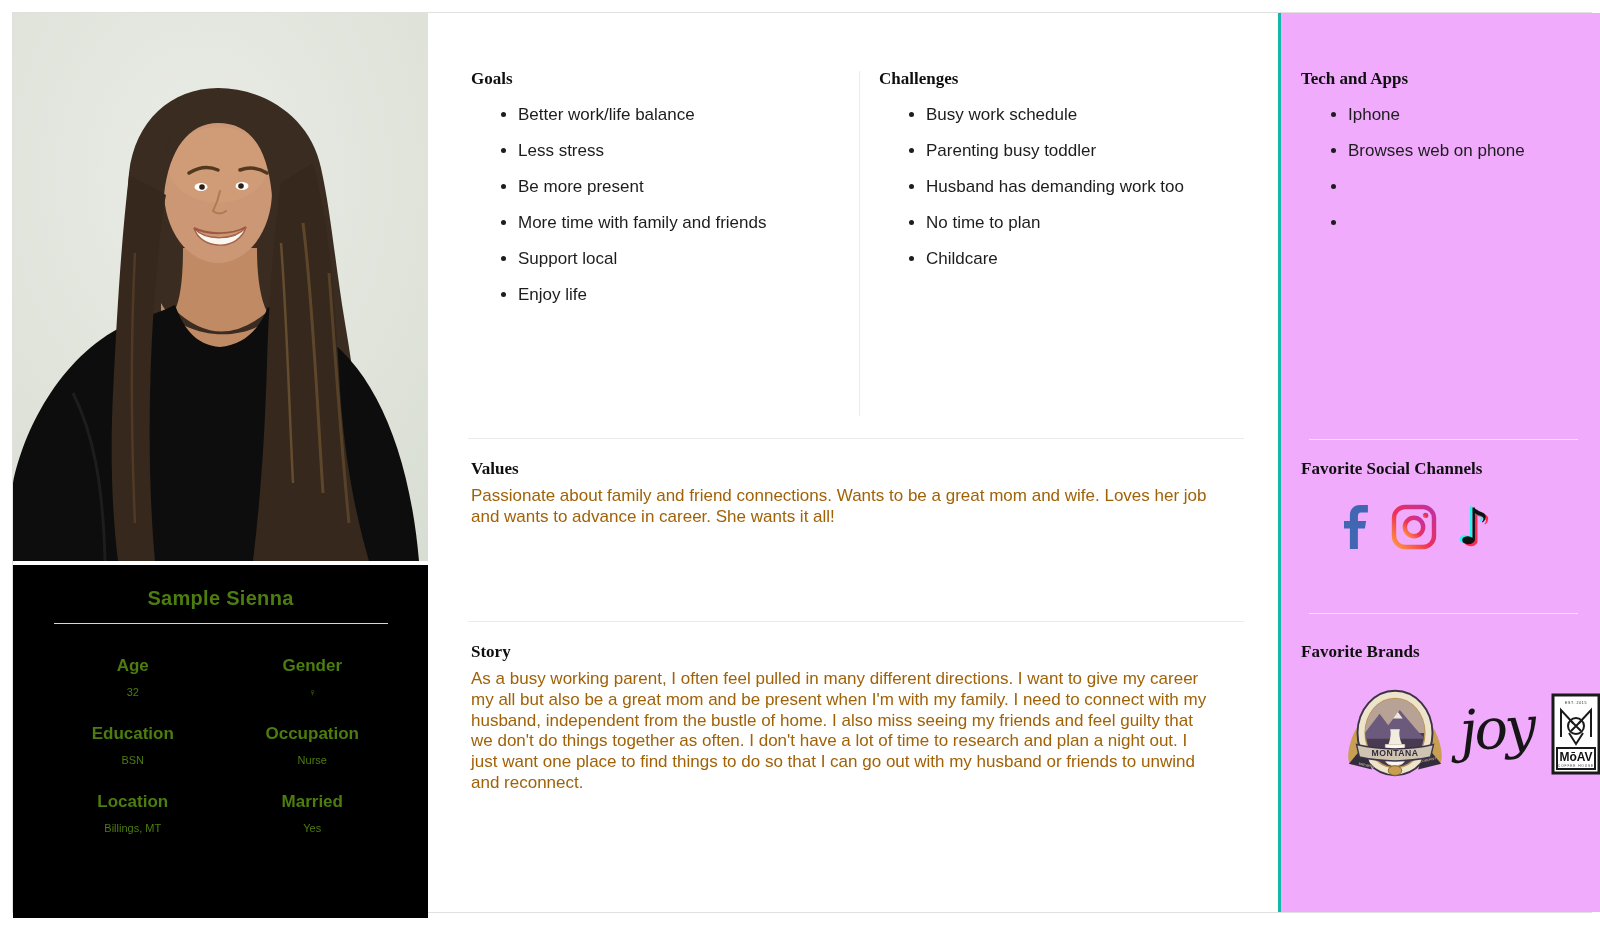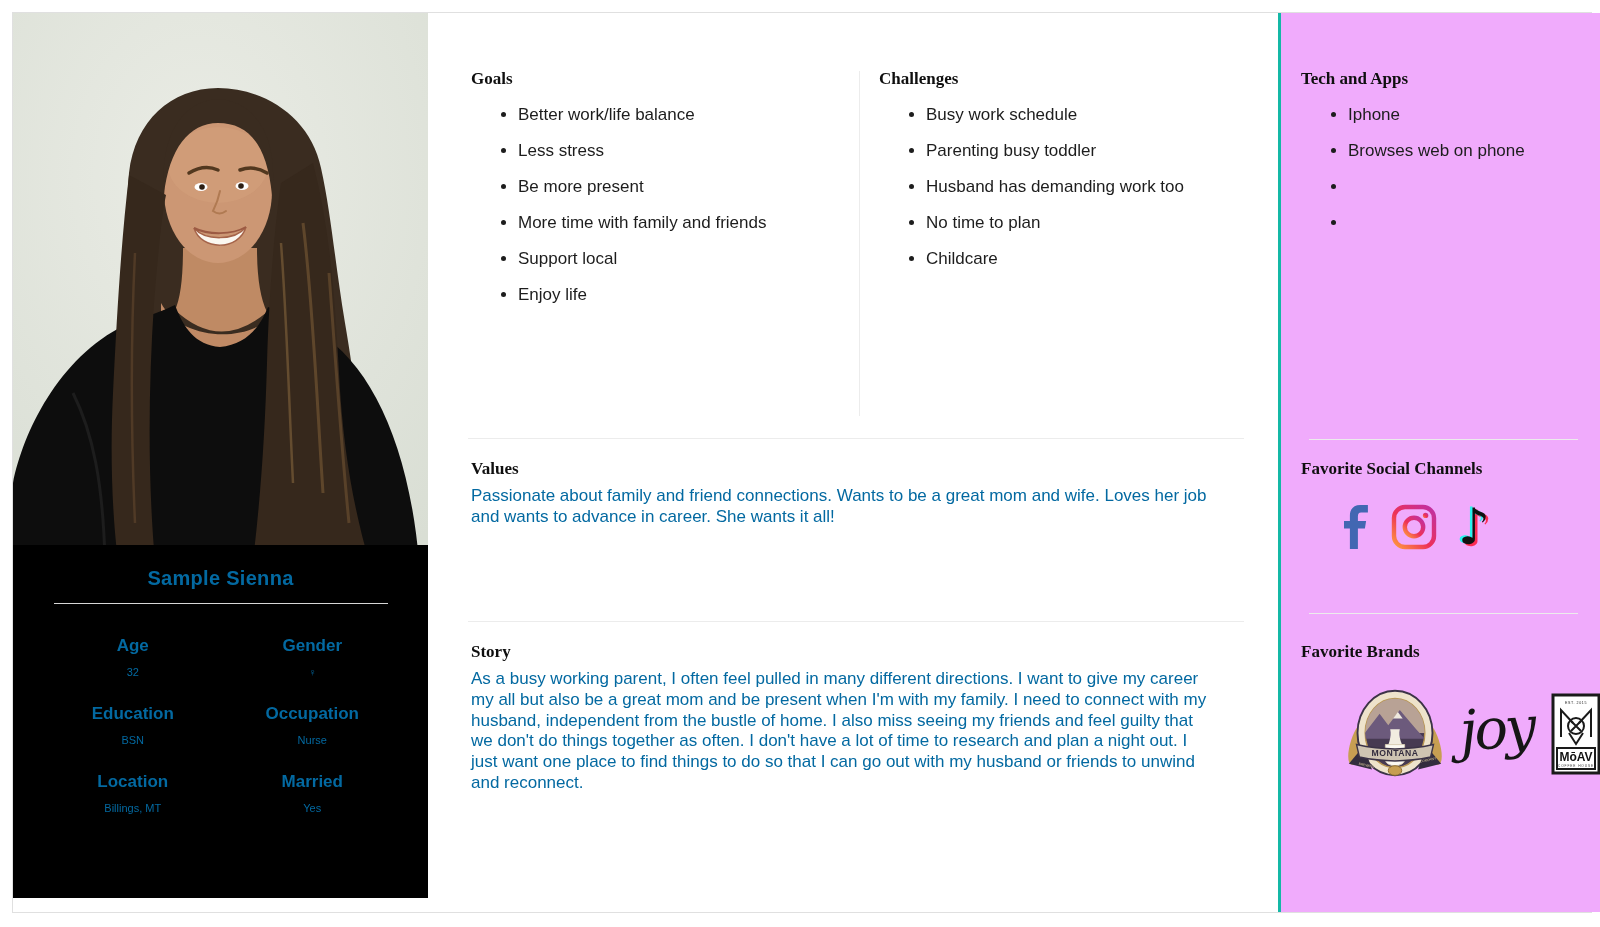--- a/index.html
+++ b/index.html
@@ -2,39 +2,39 @@
 <html><head>
 <meta charset="utf-8">
 <style>
   * { margin:0; padding:0; box-sizing:border-box; }
   html,body { width:1600px; height:927px; background:#ffffff; font-family:"Liberation Sans","DejaVu Sans",sans-serif; color:#1d1d1d; }
   .stage { position:relative; width:1600px; height:927px; overflow:hidden; }
   .card { position:absolute; left:12px; top:12px; width:1580px; height:901px; background:#fff; border:1px solid #e0e0e0; }
 
   
   .photo { position:absolute; left:0; top:0; width:415px; height:548px; overflow:hidden; }
-  .info-panel { position:absolute; left:0; top:532px; width:415px; height:353px; background:#000; color:#0369a1; text-align:center; }
+  .info-panel { position:absolute; left:0; top:552px; width:415px; height:353px; background:#000; color:#4d7c0f; text-align:center; }
   .info-name { font-size:20px; font-weight:700; padding-top:22px; letter-spacing:.3px; }
   .info-hr { border:none; border-top:1.5px solid #d6d6d6; width:334px; margin:13px auto 0; }
   .info-grid { display:grid; grid-template-columns:1fr 1fr; row-gap:26px; padding:32px 26px 0 30px; }
   .attr-label { font-weight:700; font-size:17px; margin-bottom:10px; }
   .attr-value { font-size:11px; font-weight:400; }
 
   
   .sec-title { font-size:17px; font-weight:700; color:#0f0f0f;font-family:Liberation Serif, serif; }
   .goals-col  { position:absolute; left:458px; top:56px; width:372px; }
   .chal-col   { position:absolute; left:866px; top:56px; width:360px; }
   ul.blist { list-style:disc; margin:15px 0 0; padding-left:47px; }
   ul.blist li { font-size:17px; line-height:21px; margin-bottom:15px; min-height:21px; }
   .vdiv  { position:absolute; left:846px; top:58px; width:1px; height:345px; background:#ececec; }
   .hdiv1 { position:absolute; left:455px; top:425px; width:776px; height:1px; background:#ececec; }
   .hdiv2 { position:absolute; left:455px; top:608px; width:776px; height:1px; background:#ececec; }
   .values-sec { position:absolute; left:458px; top:446px; width:773px; }
   .story-sec  { position:absolute; left:458px; top:629px; width:773px; }
-  .para { margin-top:7px; font-size:17px; line-height:20.8px; width:740px; color:#0369a1; }
+  .para { margin-top:7px; font-size:17px; line-height:20.8px; width:740px; color:#a16207; }
 
   
   .right-panel { position:absolute; left:1257px; top:0; width:322px; height:899px; background:#f0abfc; border-left:3px solid #14b8a6;margin-left:8px; }
   .tech-sec   { position:absolute; left:20px; top:56px; width:290px; }
   .rdiv1 { position:absolute; left:28px; right:22px; top:426px; height:1px; background:#ececec; }
   .rdiv2 { position:absolute; left:28px; right:22px; top:600px; height:1px; background:#ececec; }
   .social-sec { position:absolute; left:20px; top:446px; width:290px; }
   .icons-row { display:flex; align-items:center; gap:21px; padding-left:43px; margin-top:22px; height:52px; }
   .tiktok-note { font-family:"DejaVu Sans",sans-serif; font-size:50px; line-height:50px; color:#111;
                  text-shadow:-2.5px -1.5px 0 #26F4EE, 2.5px 2px 0 #FB2C53; }

